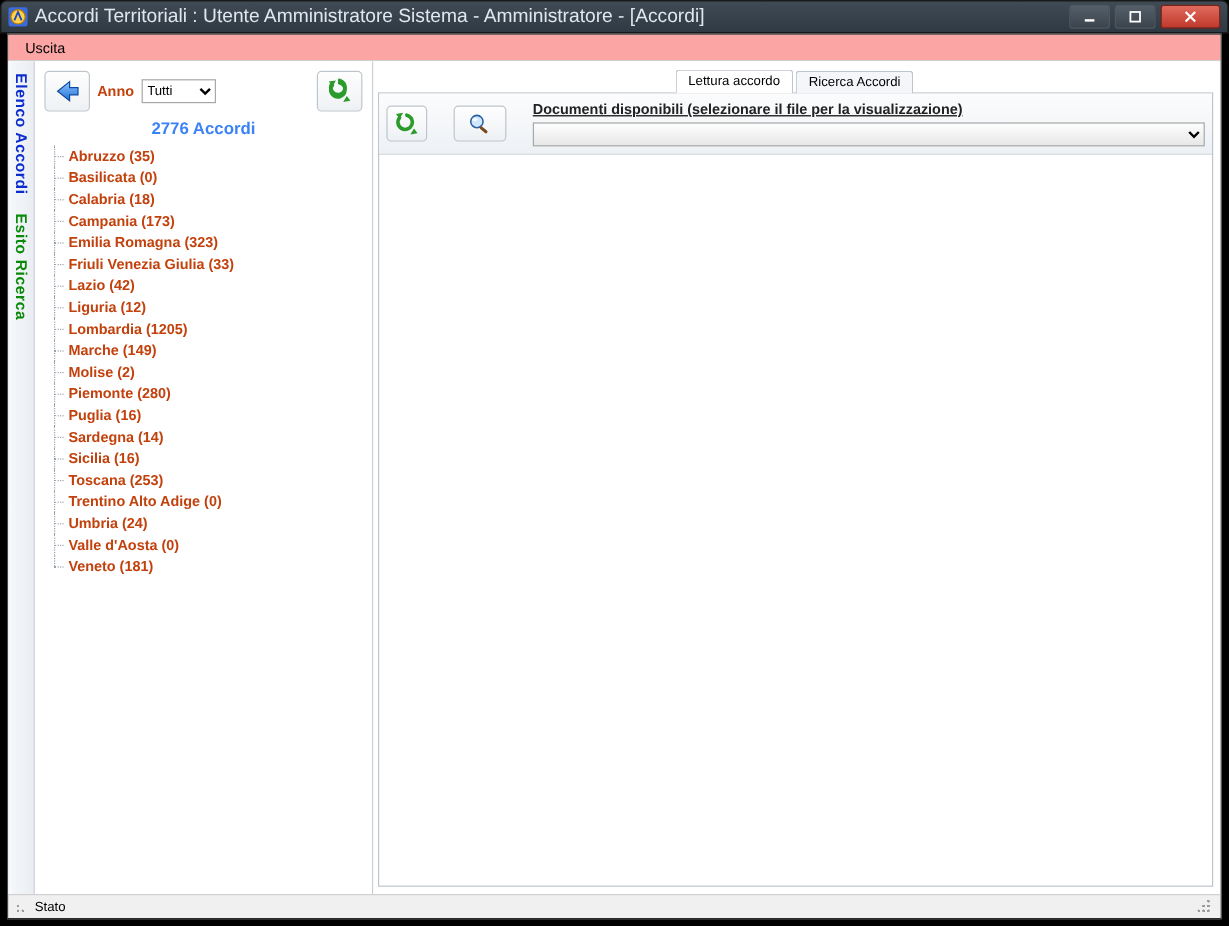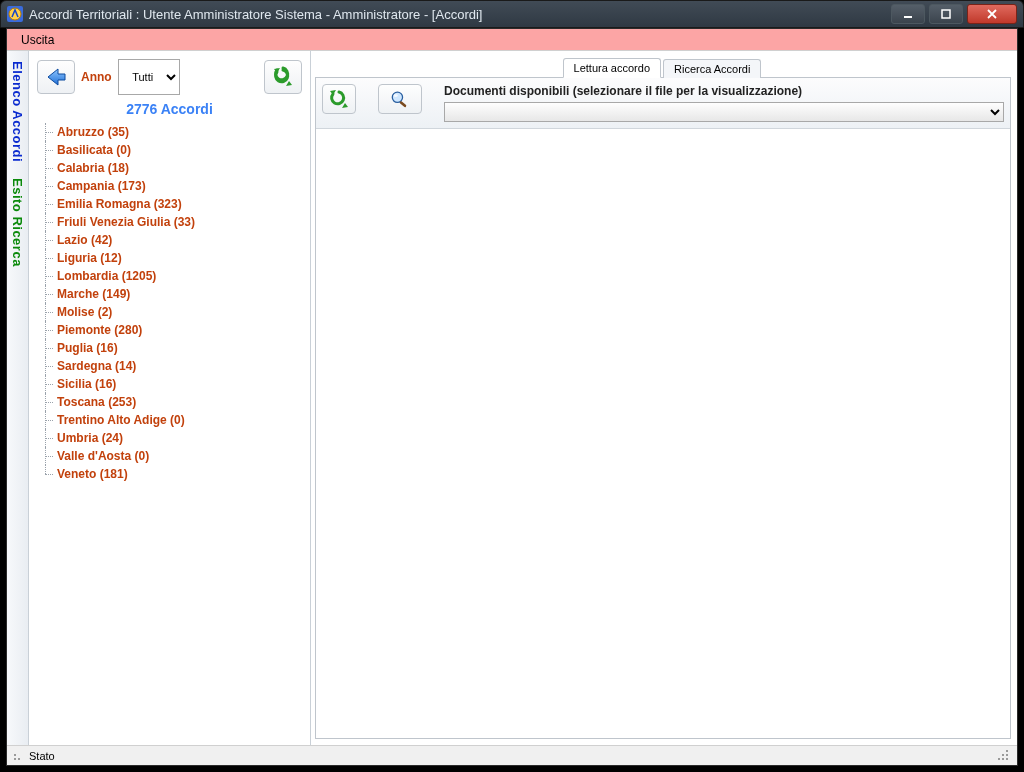--- a/index.html
+++ b/index.html
@@ -1,53 +1,53 @@
 <!DOCTYPE html>
 <html><head>
 <meta charset="utf-8">
 <style>
   * { box-sizing: border-box; }
   html, body { margin:0; padding:0; width:1024px; height:772px; font-family: Tahoma, "Segoe UI", sans-serif; font-size:11px; background:#000; overflow:hidden; }
   .window-frame { position:absolute; top:0; left:0; width:1024px; height:772px; background:#000; border-radius:6px 6px 0 0; }
   .titlebar { height:28px; background:linear-gradient(#414b56,#2f3943); display:flex; align-items:center; padding:0 6px; border-radius:6px 6px 0 0; border:1px solid #1a1a1a; }
   .titlebar-icon { width:16px; height:16px; background:#3a6bdc; border-radius:2px; margin-right:6px; position:relative; }
   .titlebar-icon svg { width:16px; height:16px; }
-  .titlebar-text { color:#dfe7ee; font-size:13px; flex:1; }
+  .titlebar-text { color:#dfe7ee; font-size:16px; flex:1; }
   .titlebar-buttons { display:flex; gap:0; }
   .titlebar-btn { width:34px; height:20px; border:1px solid #4d5860; border-radius:3px; margin-left:4px; display:flex; align-items:center; justify-content:center; background:linear-gradient(#555f69,#3b444d); }
   .titlebar-btn.close { width:50px; background:linear-gradient(#e06a5e,#c0392b); border-color:#7a2318; }
   .titlebar-btn svg { width:12px; height:12px; }
   .inner-frame { position:absolute; top:28px; left:6px; right:6px; bottom:6px; background:#fff; border:1px solid #2b2b2b; }
   .menubar { height:22px; background:#fca5a5; border-bottom:1px solid #d0d0d0; display:flex; align-items:center; padding-left:6px; font-size:12px; }
   .menubar-item { padding:2px 8px; }
   .client { position:absolute; top:22px; left:0; right:0; bottom:20px; background:#fff; display:flex; }
   .sidebar-tabs { width:22px; background:linear-gradient(to right,#f7f9fb,#e9edf2); border-right:1px solid #c9d0d7; display:flex; flex-direction:column; align-items:center; padding-top:6px; }
   .vtab { writing-mode:vertical-rl; text-orientation:mixed; font-size:13px; font-weight:bold; padding:4px 2px; margin-bottom:8px; cursor:pointer; letter-spacing:0.5px; }
   .vtab.blue { color:#0a2bcf; }
   .vtab.green { color:#0a8a0a; }
   .left-pane { width:282px; border-right:1px solid #c9d0d7; display:flex; flex-direction:column; padding:4px; }
   .left-toolbar { display:flex; align-items:center; gap:6px; padding:4px 4px 2px 4px; }
   .iconbtn { width:38px; height:34px; border:1px solid #bfc5cc; border-radius:4px; background:linear-gradient(#fefefe,#eef1f4); display:flex; align-items:center; justify-content:center; cursor:pointer; }
   .iconbtn svg { width:24px; height:22px; }
   .anno-label { font-weight:bold; font-size:12px; color:#c2410c; }
-  .anno-select { width:62px; height:36px; font-size:11px; border:1px solid #a8a8a8; background:#fff;text-align:center; }
+  .anno-select { width:62px; height:20px; font-size:11px; border:1px solid #a8a8a8; background:#fff; }
   .count-line { color:#3b82f6; font-weight:bold; font-size:14px; text-align:center; padding:4px 0 6px 0; }
   .tree { flex:1; overflow:auto; padding-left:4px; }
   .tree-row { display:flex; align-items:center; height:18px; font-size:12px; }
   .tree-row .twig { width:20px; height:18px; position:relative; }
   .tree-row .twig::before { content:""; position:absolute; left:8px; top:0; bottom:0; border-left:1px dotted #9aa2ab; }
   .tree-row .twig::after { content:""; position:absolute; left:8px; top:9px; width:8px; border-top:1px dotted #9aa2ab; }
   .tree-row.last .twig::before { bottom:9px; }
   .tree-link { color:#c2410c; font-weight:bold; text-decoration:none; cursor:pointer; }
   .right-pane { flex:1; display:flex; flex-direction:column; padding:4px 6px 6px 4px; }
   .tabstrip { display:flex; align-items:flex-end; height:22px; position:relative;justify-content:center; }
   .tab { border:1px solid #bfc5cc; border-bottom:none; background:#f4f6f9; padding:3px 10px 3px 10px; font-size:11px; border-radius:3px 3px 0 0; margin-right:2px; cursor:pointer; position:relative; top:1px; }
   .tab.active { background:#fff; border-bottom:1px solid #fff; z-index:2; }
   .page { border:1px solid #bfc5cc; flex:1; background:#fff; display:flex; flex-direction:column; }
-  .doc-toolbar { background:linear-gradient(#fcfcfd,#edf1f5); border-bottom:1px solid #d0d6dc; padding:6px; display:flex; gap:22px; }
+  .doc-toolbar { background:linear-gradient(#fcfcfd,#edf1f5); border-bottom:1px solid #d0d6dc; padding:6px; display:flex; align-items:center; gap:22px;text-decoration:underline; }
   .doc-header { font-weight:bold; font-size:12px; color:#222; margin-bottom:4px; }
   .doc-select { width:100%; height:20px; border:1px solid #a8a8a8; background:linear-gradient(#fefefe,#e7e7e7); }
   .doc-right { flex:1; display:flex; flex-direction:column; }
   .statusbar { position:absolute; left:0; right:0; bottom:0; height:20px; background:#f0f0f0; border-top:1px solid #d0d0d0; display:flex; align-items:center; padding:0 6px; font-size:11px; justify-content:space-between; }
   .grip { width:14px; height:14px; background:
     radial-gradient(circle at 10px 10px,#9a9a9a 1px,transparent 1.2px),
     radial-gradient(circle at 6px 10px,#9a9a9a 1px,transparent 1.2px),
     radial-gradient(circle at 10px 6px,#9a9a9a 1px,transparent 1.2px),
     radial-gradient(circle at 2px 10px,#9a9a9a 1px,transparent 1.2px),
     radial-gradient(circle at 6px 6px,#9a9a9a 1px,transparent 1.2px),

